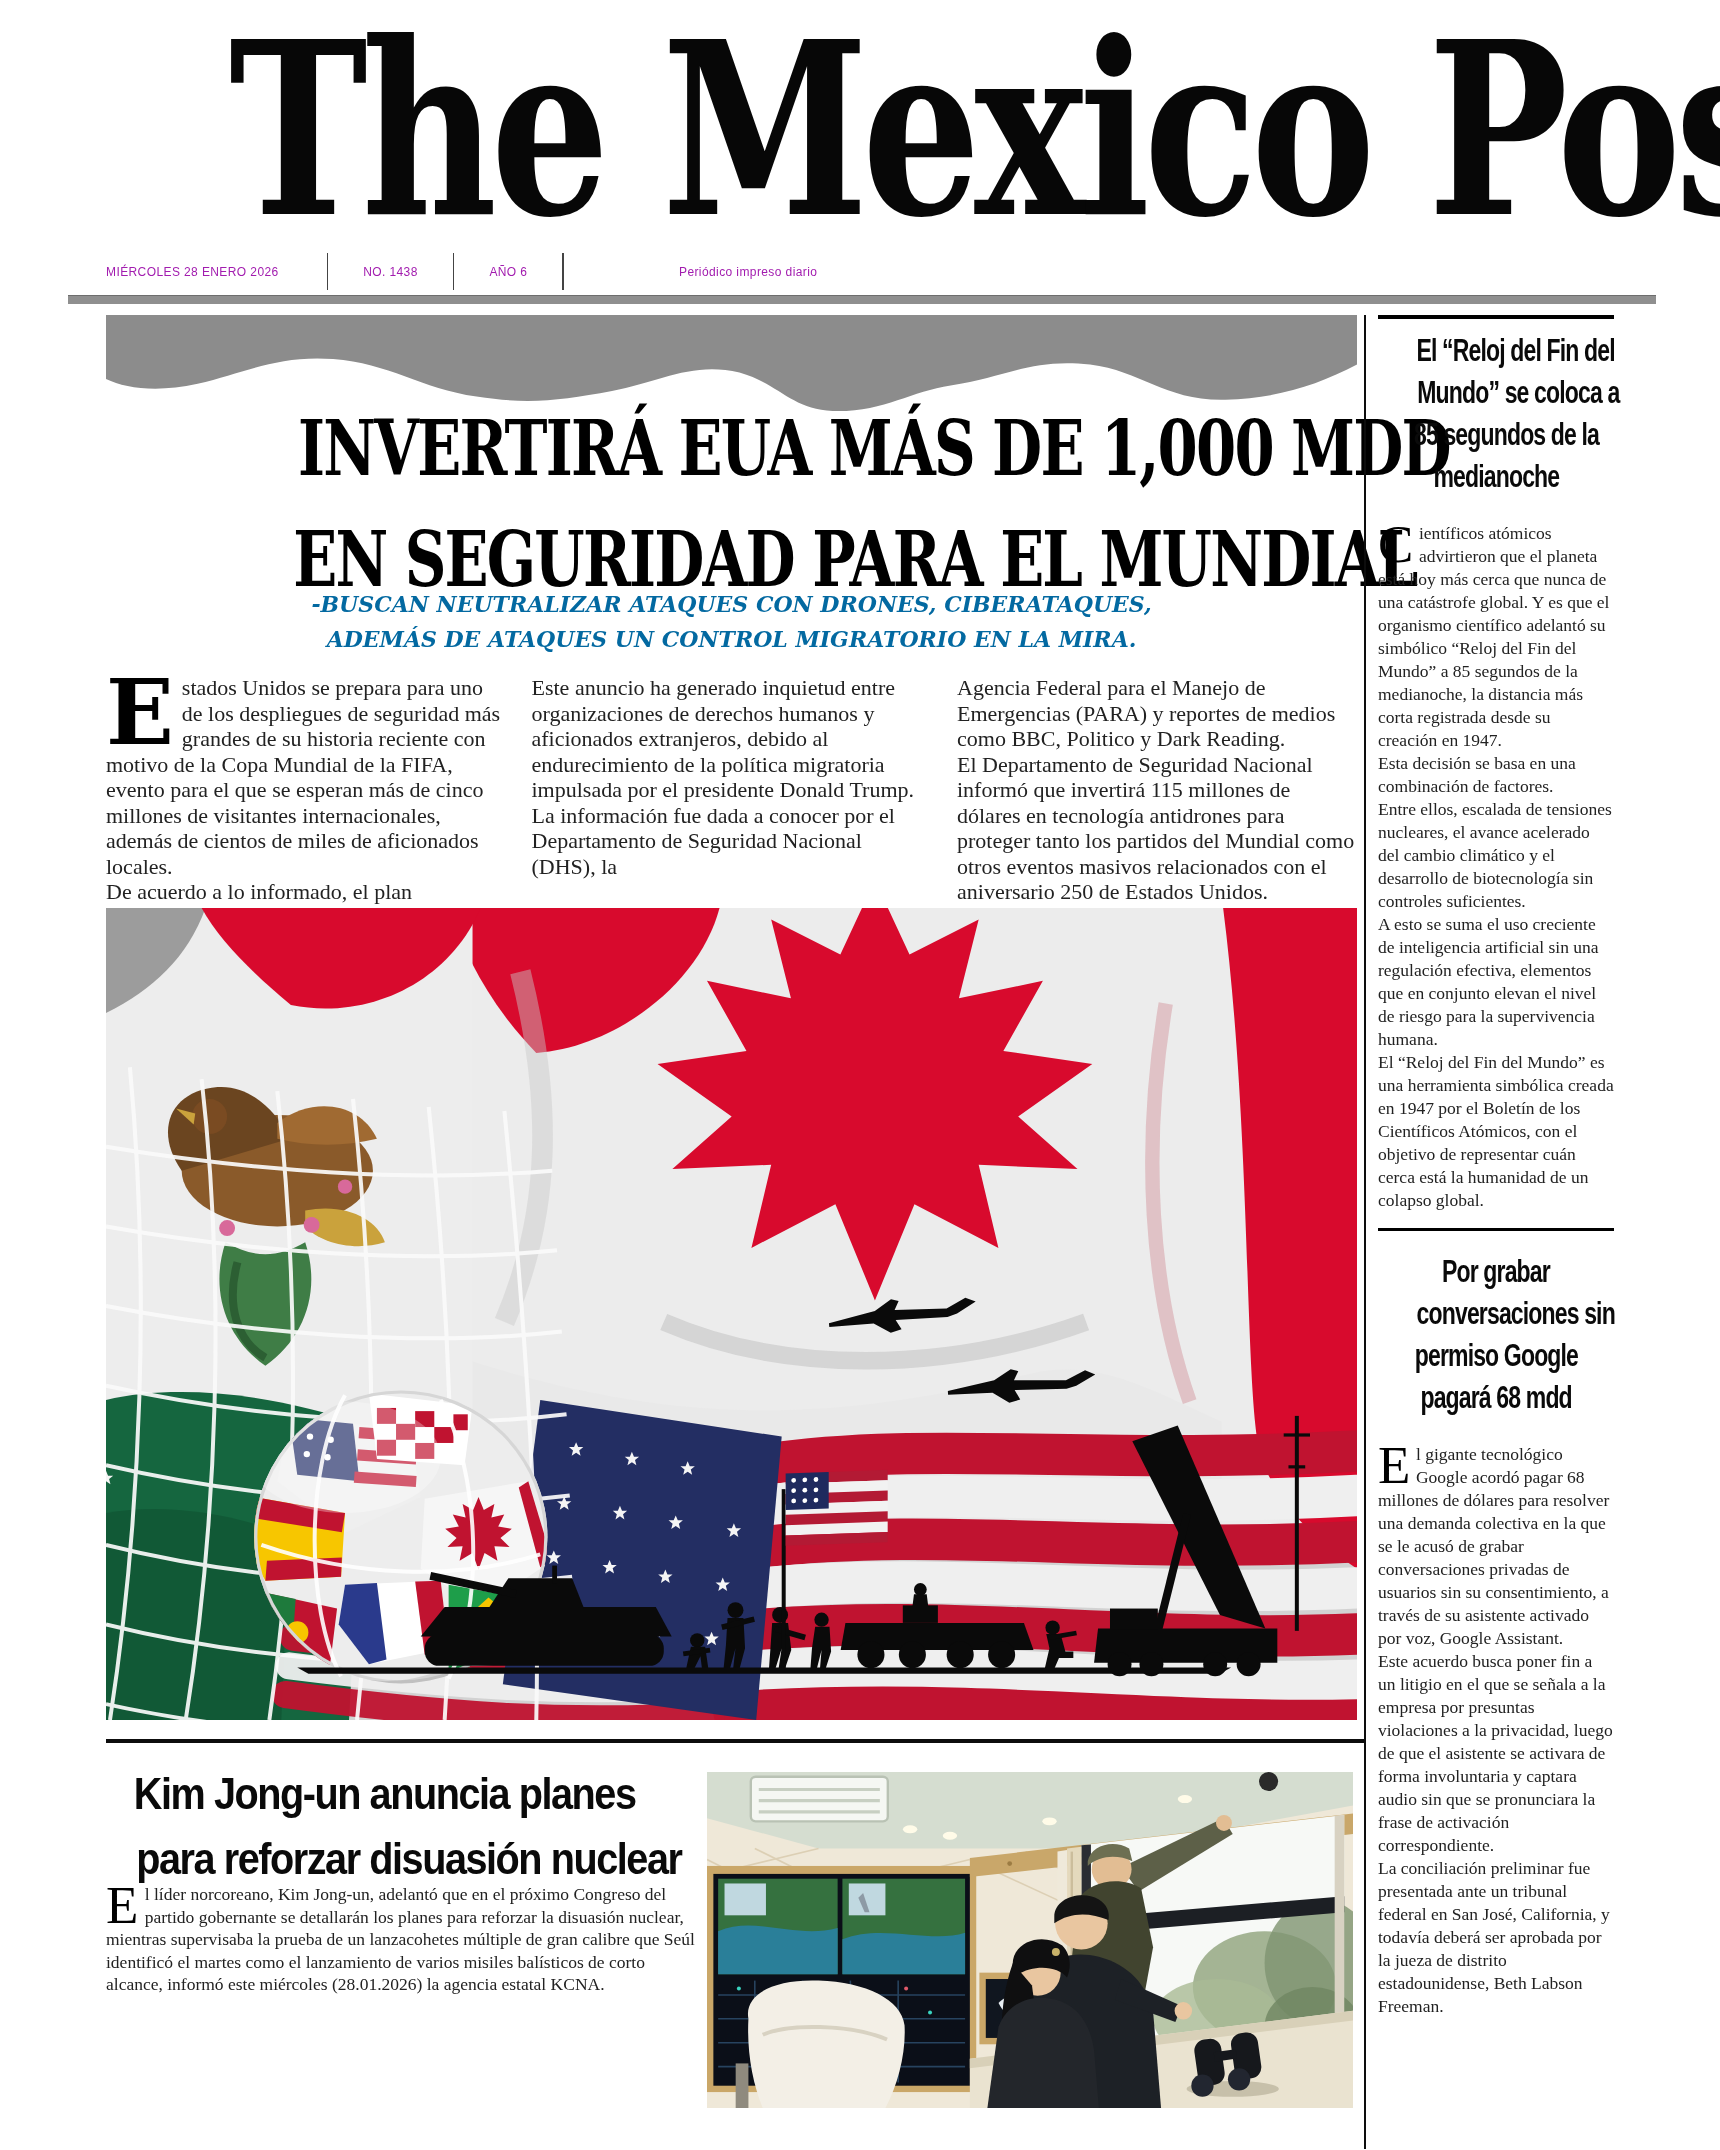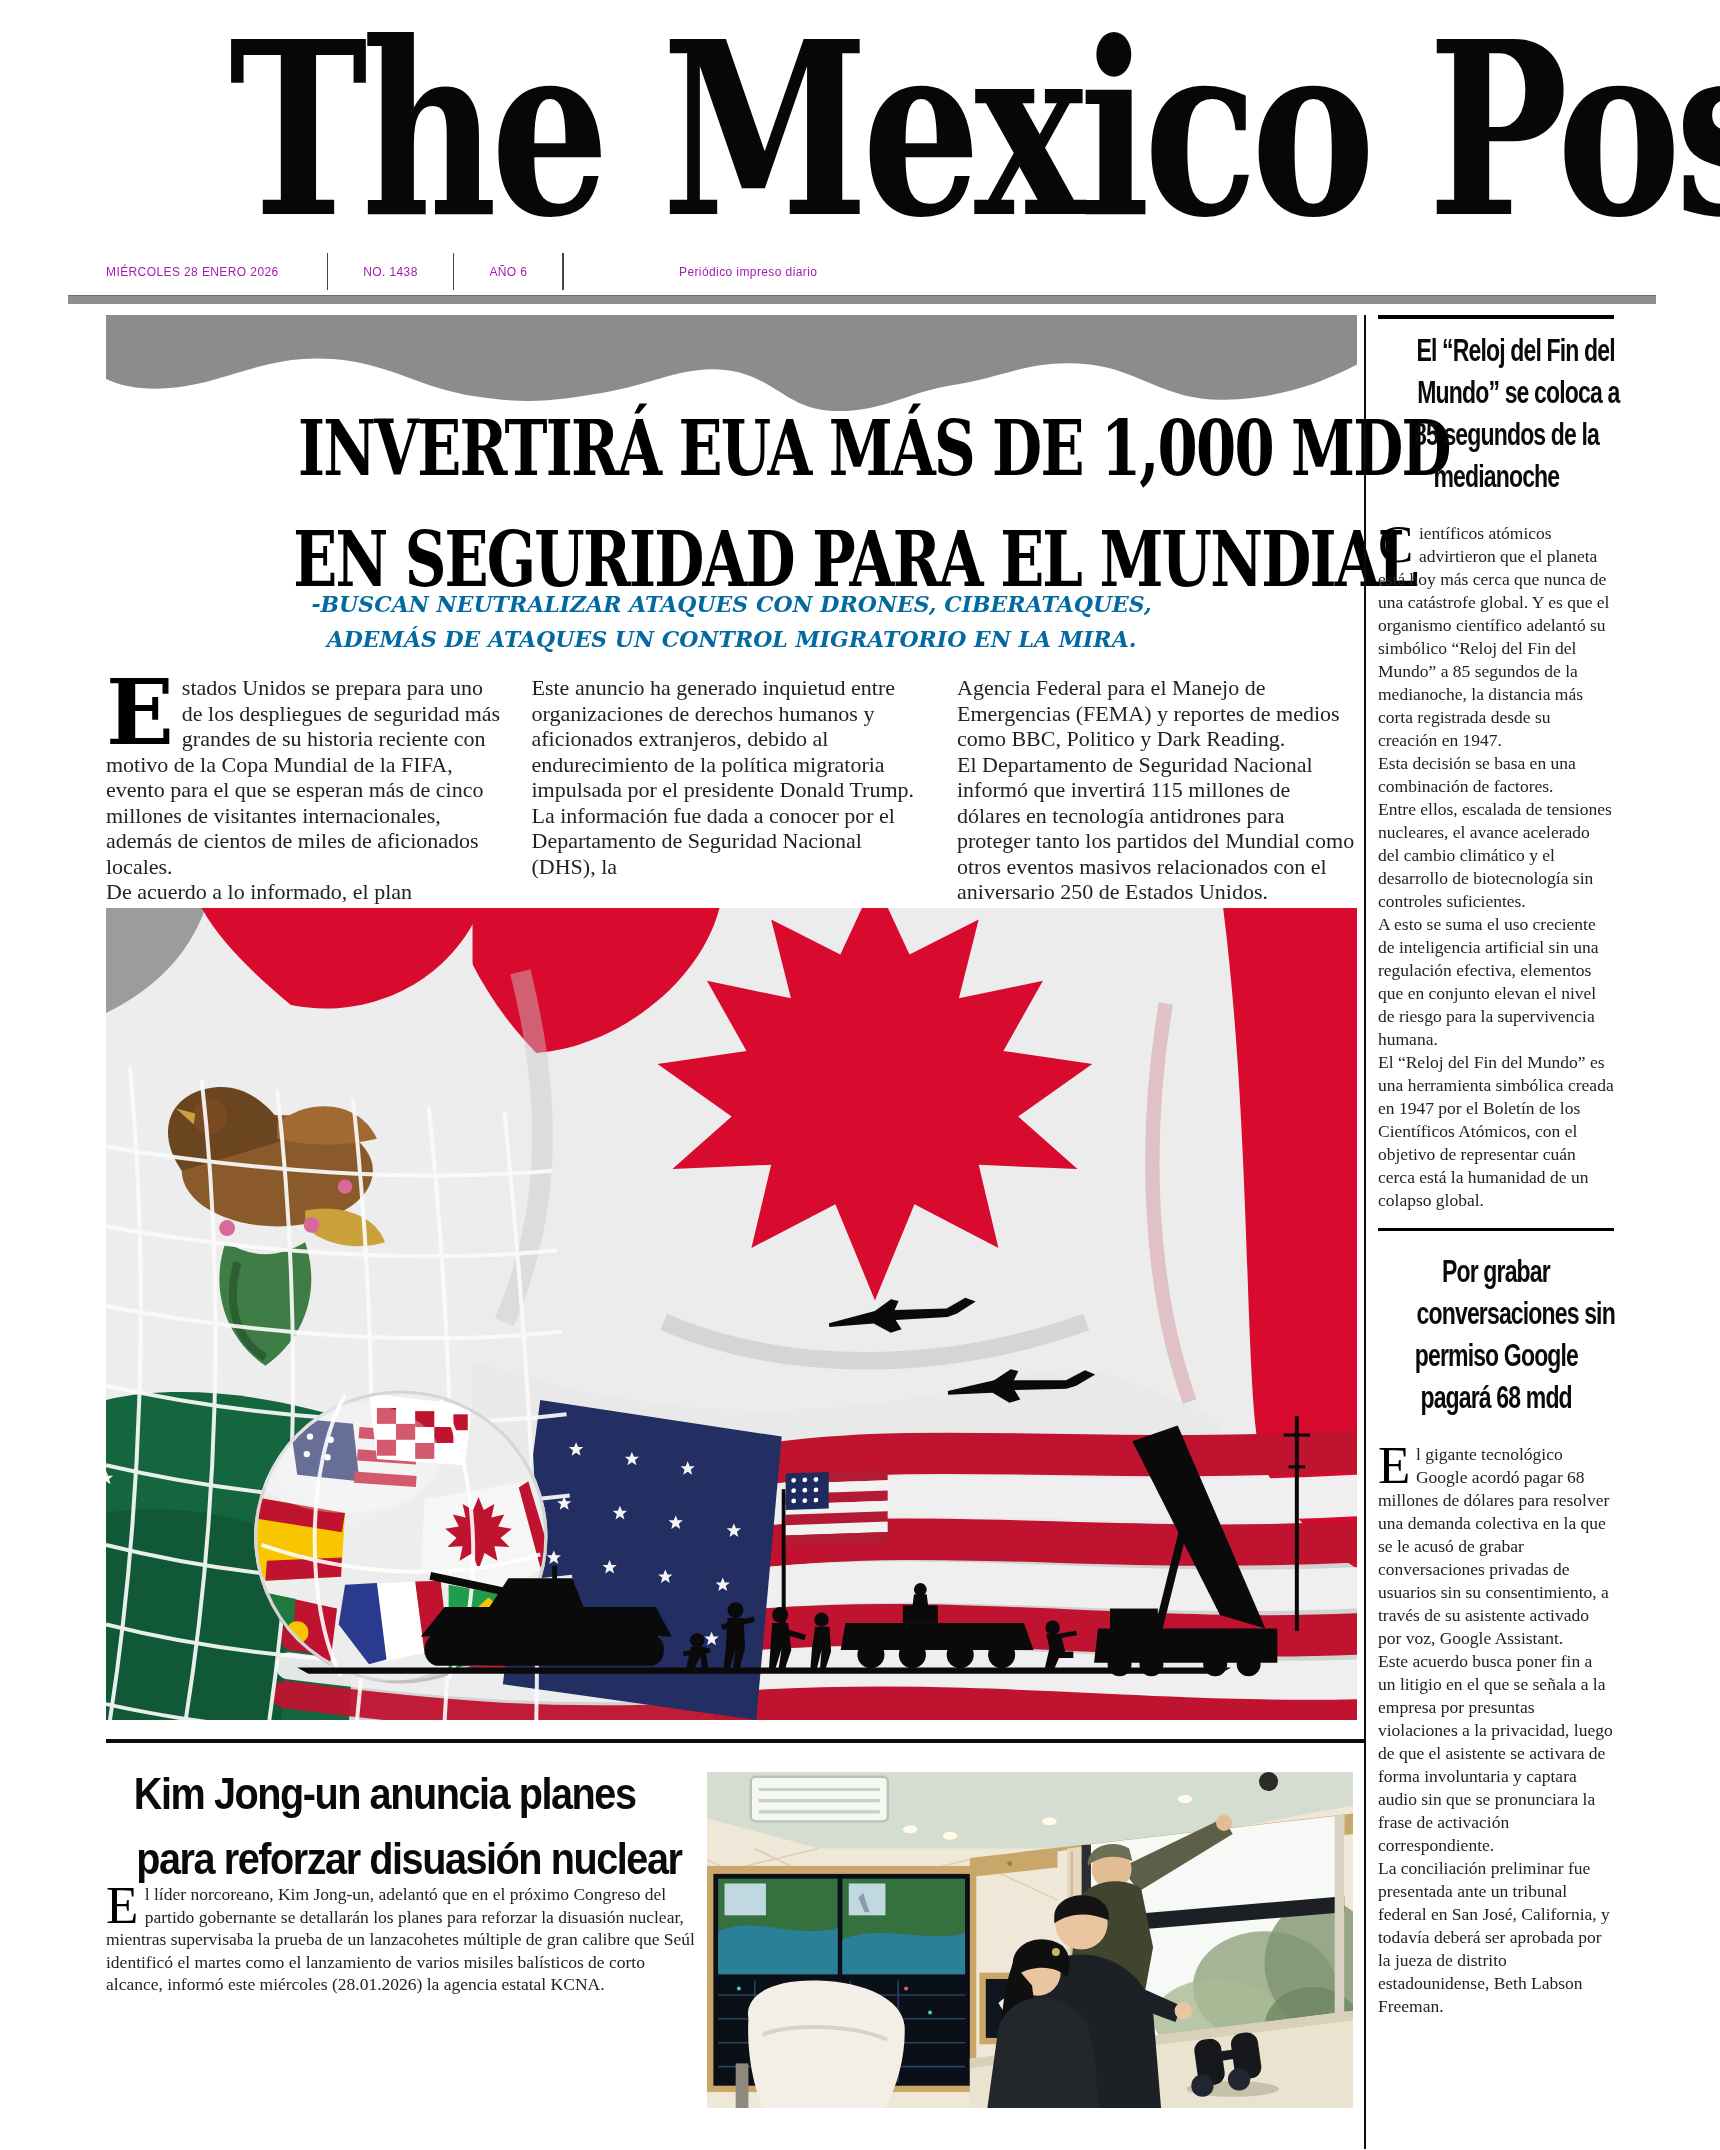--- a/index.html
+++ b/index.html
@@ -99,21 +99,21 @@
     <div class="cols">
       <div class="col">
         <p><span class="dropcap-main">E</span><span>stados Unidos se prepara para uno de los despliegues de seguridad más grandes de su historia reciente con motivo de la Copa Mundial de la FIFA, evento para el que se esperan más de cinco millones de visitantes internacionales, además de cientos de miles de aficionados locales.</span></p>
         <p>De acuerdo a lo informado, el plan contempla inversiones millonarias para prevenir ataques</p>
       </div>
       <div class="col">
         <p>Este anuncio ha generado inquietud entre organizaciones de derechos humanos y aficionados extranjeros, debido al endurecimiento de la política migratoria impulsada por el presidente Donald Trump.</p>
         <p>La información fue dada a conocer por el Departamento de Seguridad Nacional (DHS), la</p>
       </div>
       <div class="col">
-        <p>Agencia Federal para el Manejo de Emergencias (FEMA) y reportes de medios como BBC, Politico y Dark Reading.</p>
+        <p>Agencia Federal para el Manejo de Emergencias (PARA) y reportes de medios como BBC, Politico y Dark Reading.</p>
         <p>El Departamento de Seguridad Nacional informó que invertirá 115 millones de dólares en tecnología antidrones para proteger tanto los partidos del Mundial como otros eventos masivos relacionados con el aniversario 250 de Estados Unidos.</p>
       </div>
     </div>
 
     <div class="hero">
       <svg viewBox="0 0 1570 1020" preserveAspectRatio="none">
         <defs>
           <path id="leaf" d="M50 0 L57 17 L71 9 L67 27 L84 23 L76 39 L94 42 L79 54 L91 66 L71 65 L75 84 L58 74 L50 96 L42 74 L25 84 L29 65 L9 66 L21 54 L6 42 L24 39 L16 23 L33 27 L29 9 L43 17 Z"></path>
           <path id="star" d="M0,-9 L2.6,-2.8 L9,-2.8 L3.9,1.4 L5.6,8 L0,4.2 L-5.6,8 L-3.9,1.4 L-9,-2.8 L-2.6,-2.8 Z"></path>
           <path id="jet" d="M0,14 L38,8 L52,0 L58,2 L54,9 L96,12 L112,5 L120,9 L104,17 L96,19 L54,17 L58,25 L49,27 L36,18 L0,17 Z"></path>

